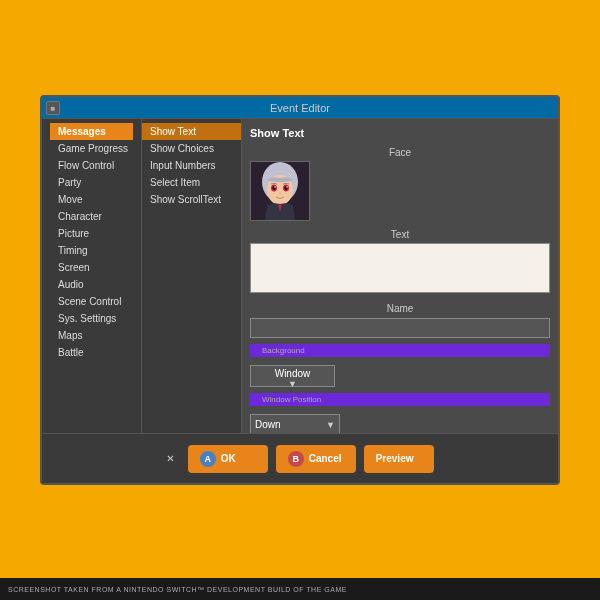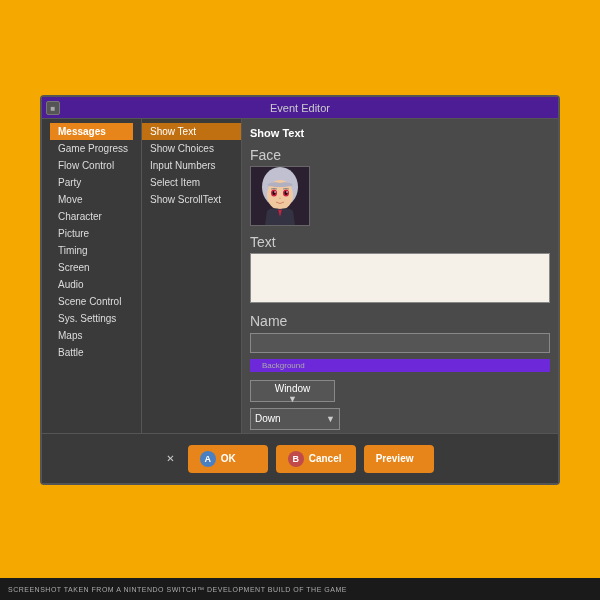--- a/index.html
+++ b/index.html
@@ -45,21 +45,21 @@
       width: 520px;
       height: 390px;
       background: #3a3a3a;
       border: 2px solid #555;
       border-radius: 4px;
       position: relative;
       margin-top: -20px;
     }
 
     .title-bar {
-      background: #4c1d95;
+      background: #0369a1;
       height: 22px;
       display: flex;
       align-items: center;
       justify-content: center;
       border-bottom: 1px solid #555;
     }
 
     .title-bar-text {
       color: #ccc;
       font-size: 11px;
@@ -123,23 +123,24 @@
 
     .right-panel-title {
       color: white;
       font-size: 11px;
       font-weight: bold;
       margin-bottom: 8px;
     }
 
     .field-label {
       color: #ccc;
-      font-size: 14px;
+      font-size: 10px;
       margin-bottom: 3px;
       display: block;
+      text-align: center;
     }
 
     .face-image {
       width: 60px;
       height: 60px;
       background: #2a2a2a;
       border: 1px solid #666;
       margin-bottom: 8px;
       display: flex;
       align-items: center;
@@ -422,20 +423,21 @@
         <input class="name-input" type="text" value="" style="">
 
         
         <span class="select-label">Background</span>
         <div class="select-row" style="width:85px;margin-bottom:6px;flex-direction:column;">
           <span class="select-text">Window</span>
           <span class="chevron-down">▼</span>
         </div>
 
         
+        <span class="select-label">Window Position</span>
         <div class="select-row" style="width:90px;">
           <span class="select-text">Down</span>
           <span class="chevron-down">▼</span>
         </div>
       </div>
 
     </div>
 
     <div class="action-bar">
       <span class="x-indicator">✕</span>

